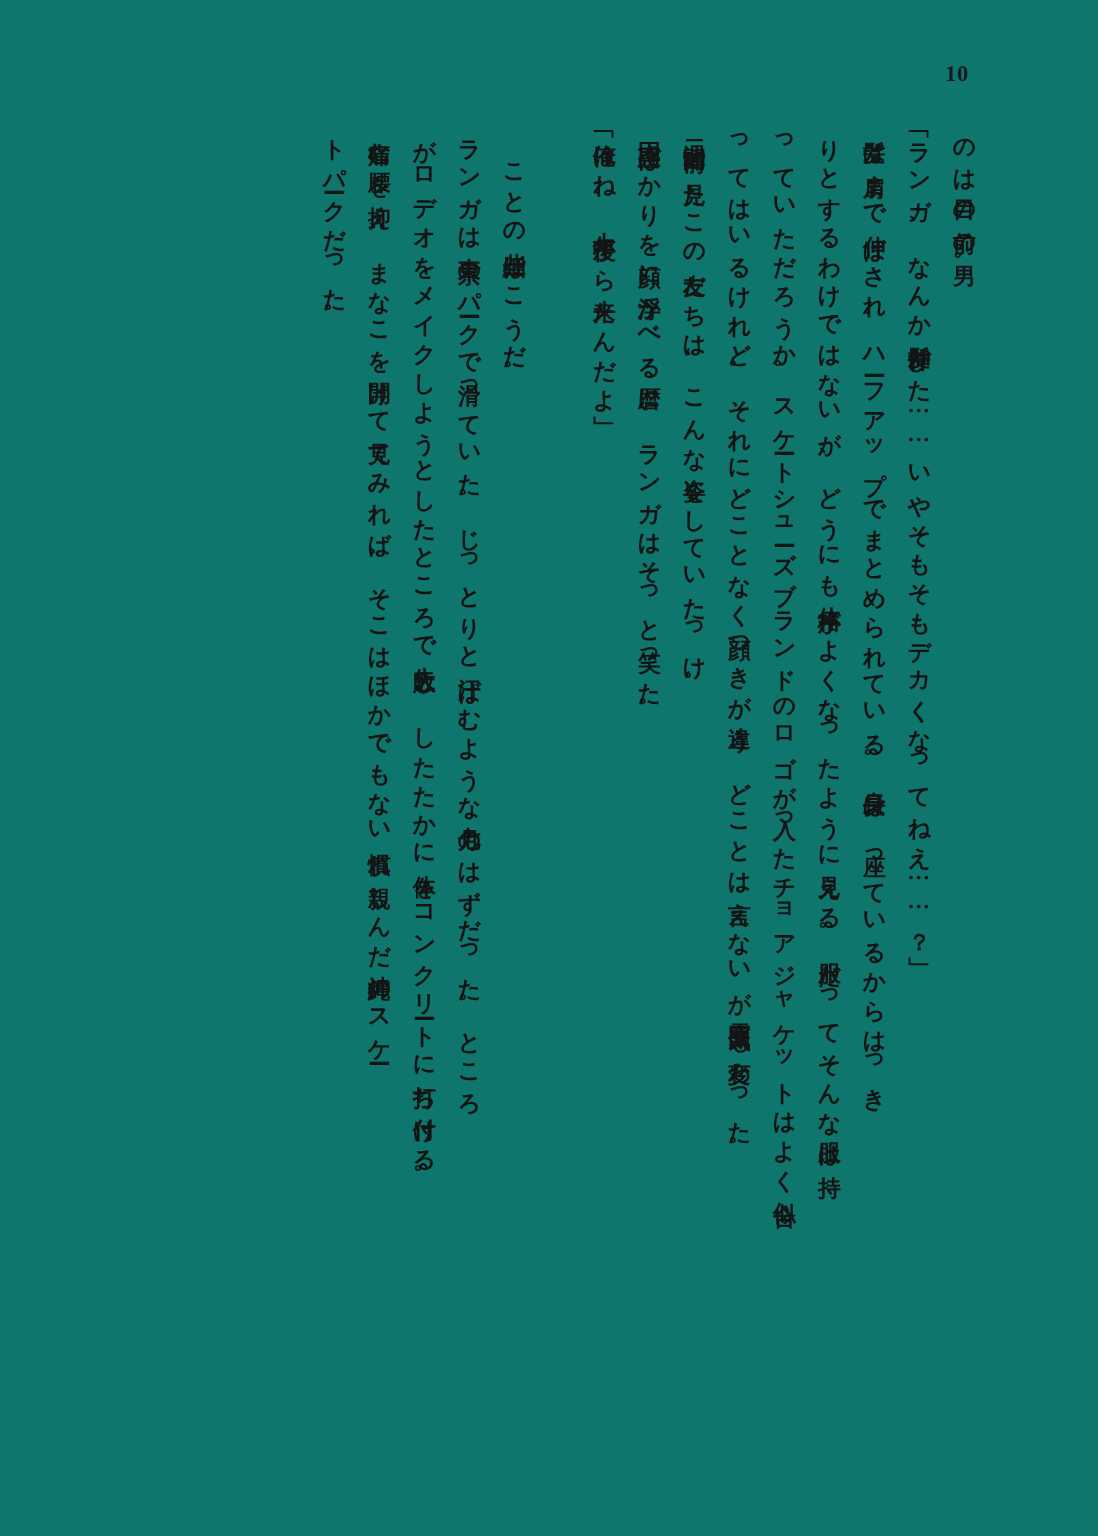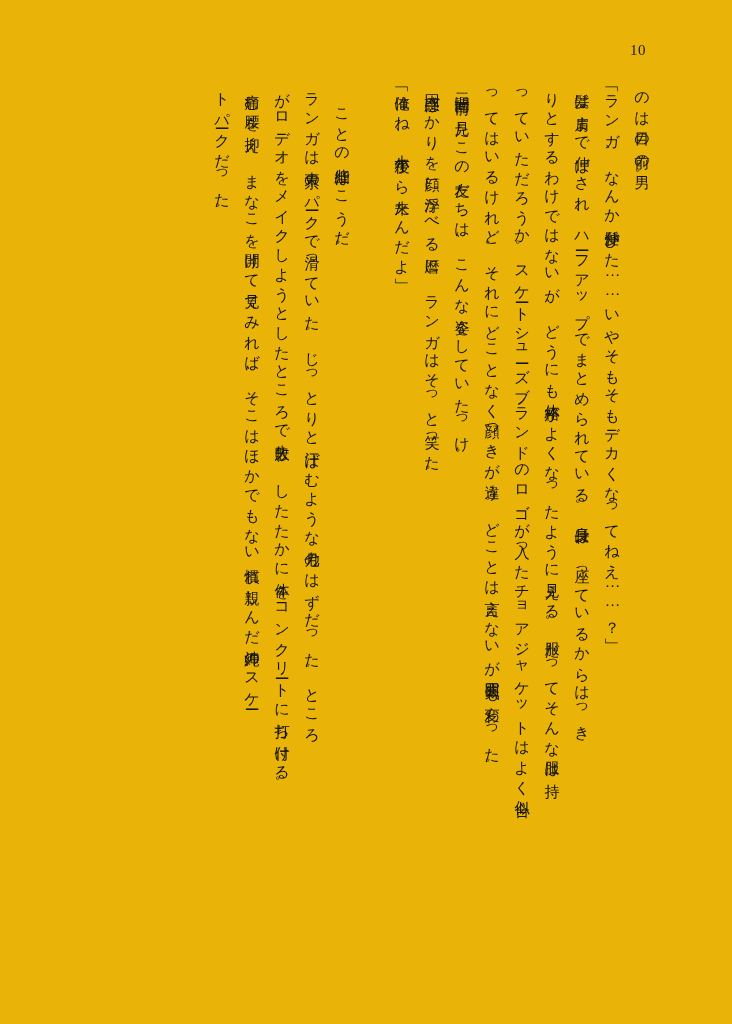--- a/index.html
+++ b/index.html
@@ -15,22 +15,23 @@
     overflow: hidden;
     position: relative;
   }
 
   .page {
     position: absolute;
     top: 0;
     left: 0;
     width: 732px;
     height: 1024px;
-    background: #eab308;
+    background: #0f766e;
     box-sizing: border-box;
+    font-weight: bold;
   }
 
   
   .page-number {
     position: absolute;
     top: 42px;
     right: 86px;
     font-size: 15px;
     letter-spacing: 0.5px;
     color: #1a1a1a;

